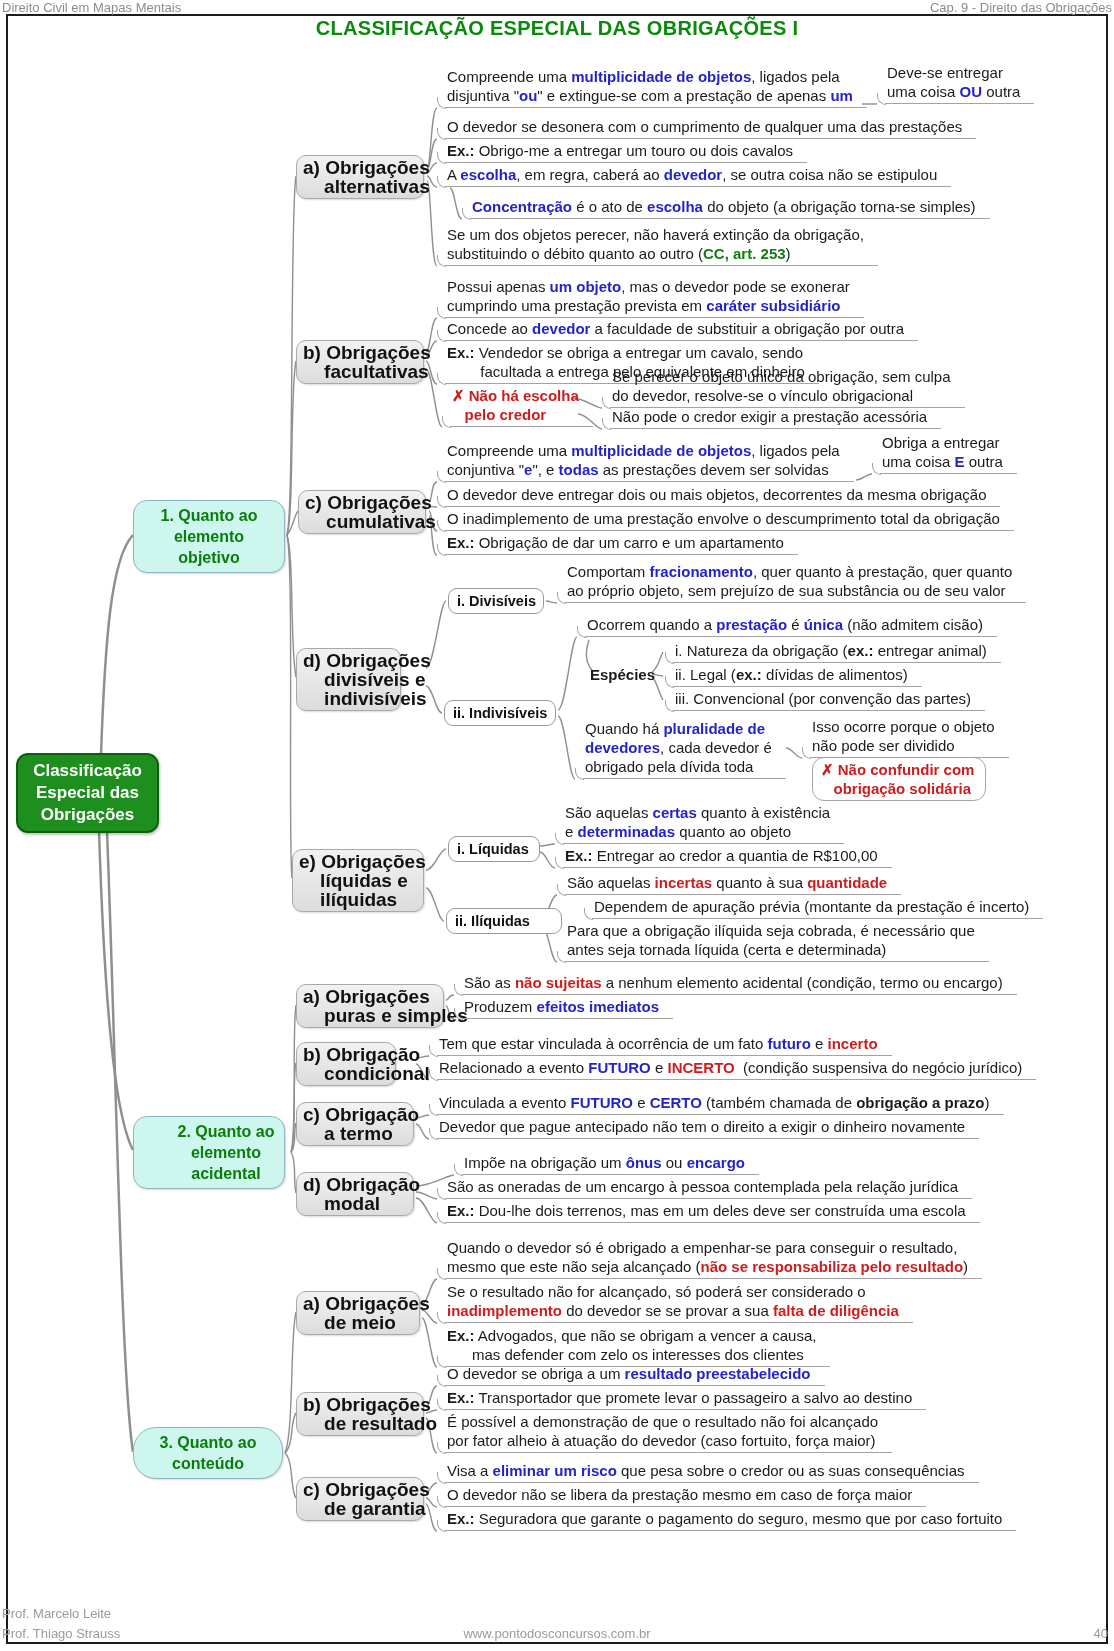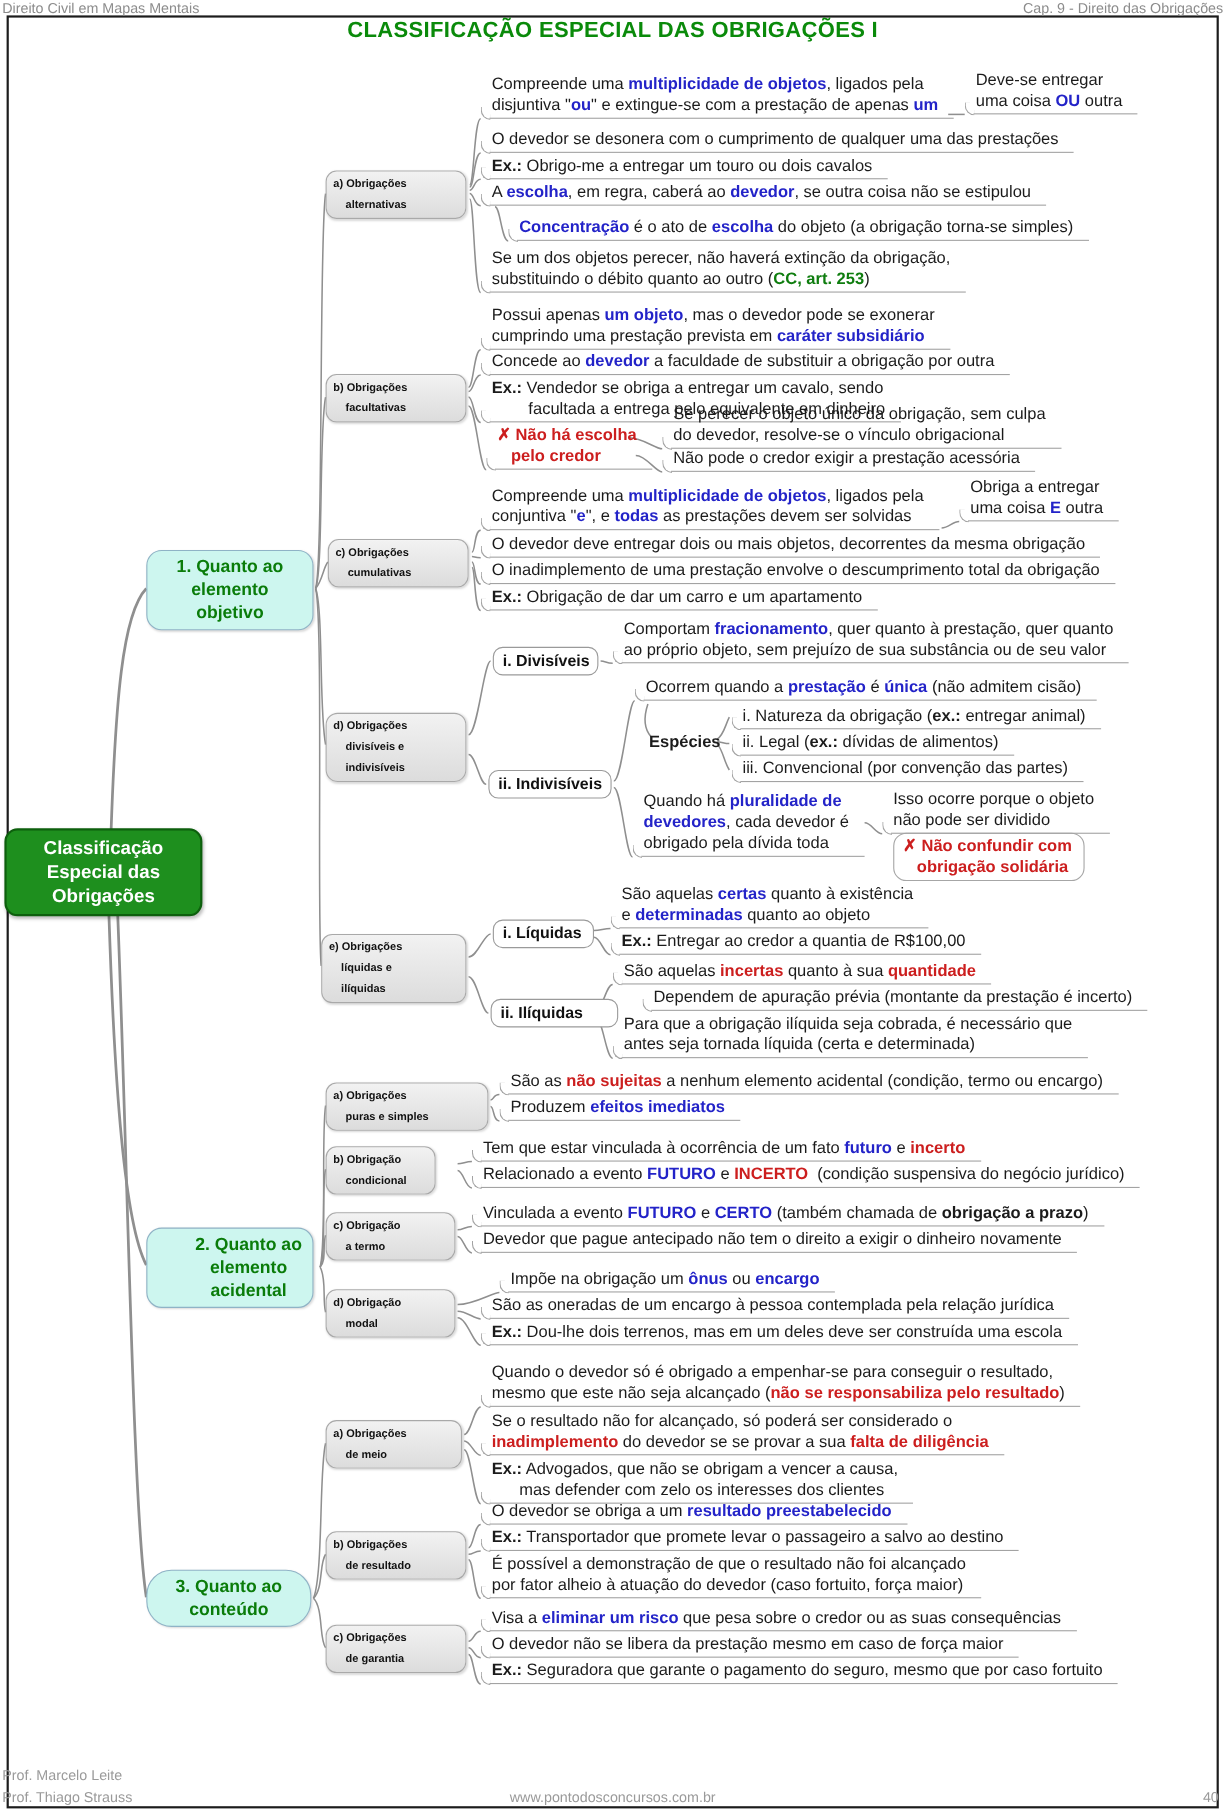--- a/index.html
+++ b/index.html
@@ -34,21 +34,21 @@
   .sg-gr{font-weight:bold;color:var(--green);}
 
   .node{position:absolute;box-sizing:border-box;white-space:pre;font-weight:bold;}
   .node.root{background:var(--rootfill);border:2px solid #0d5f0d;border-radius:12px;
     color:#fff;font-size:17px;line-height:22px;text-align:center;padding:5px 2px;
     box-shadow:1px 2px 3px rgba(0,0,0,.25);}
   .node.cat{background:var(--catfill);border:1.5px solid #8fb3c6;border-radius:14px;
     color:#0a7c0a;font-size:16px;line-height:21px;text-align:center;padding:4px 2px;
     box-shadow:1px 1px 2px rgba(0,0,0,.15);}
   .node.sub{background:linear-gradient(#f2f2f2,#dcdcdc);border:1.5px solid #a9a9a9;
-    border-radius:10px;color:#111;font-size:10px;line-height:19px;padding:2px 6px;
+    border-radius:10px;color:#111;font-size:19px;line-height:19px;padding:2px 6px;
     box-shadow:1px 1px 2px rgba(0,0,0,.15);}
   .node.mini{background:#fff;border:1.5px solid #9a9a9a;border-radius:9px;
     color:#111;font-size:14.5px;line-height:20px;padding:2px 8px;}
   .node.alert{background:#fff;border:1.5px solid #a6a6a6;border-radius:12px;
     color:var(--red);font-size:15px;line-height:19px;padding:2px 8px;}
 </style>
 </head>
 <body>
 
 <div class="page-border"></div>
@@ -125,38 +125,38 @@
     <path d="M 422 1318 C 428 1318, 431 1367, 437 1367" stroke-width="1.4"></path>
     <path d="M 426 1407 C 430.4 1407, 431 1386, 437 1386" stroke-width="1.4"></path>
     <path d="M 426 1413 C 430.4 1413, 431 1410, 437 1410" stroke-width="1.4"></path>
     <path d="M 426 1418 C 430.4 1418, 431 1453, 437 1453" stroke-width="1.4"></path>
     <path d="M 426 1492 C 430.4 1492, 431 1483, 437 1483" stroke-width="1.4"></path>
     <path d="M 426 1498 C 430.4 1498, 431 1507, 437 1507" stroke-width="1.4"></path>
     <path d="M 426 1504 C 430.4 1504, 431 1531, 437 1531" stroke-width="1.4"></path>
   </svg>
 
 <div id="nodes-layer">
-    <div class="node root" style="left: 4px; top: 753px; width: 180px; text-align: center;">Classificação
+    <div class="node root" style="left: 16px; top: 753px; width: 143px; text-align: center;">Classificação
 Especial das
 Obrigações</div>
     <div class="node cat" style="left: 133px; top: 500px; width: 152px;">1. Quanto ao
 elemento
 objetivo</div>
     <div class="node cat" style="left: 133px; top: 1116px; width: 152px; padding-left: 36px;">2. Quanto ao
 elemento
 acidental</div>
     <div class="node cat" style="left: 133px; top: 1427px; width: 150px; border-radius: 23px;">3. Quanto ao
 conteúdo</div>
     <div class="node sub" style="left: 296px; top: 155px; width: 128px;">a) Obrigações
     alternativas</div>
     <div class="node sub" style="left: 296px; top: 340px; width: 128px;">b) Obrigações
     facultativas</div>
     <div class="node sub" style="left: 298px; top: 490px; width: 128px;">c) Obrigações
     cumulativas</div>
-    <div class="node sub" style="left: 296px; top: 648px; width: 128px; border-radius: 11px;">d) Obrigações
+    <div class="node sub" style="left: 296px; top: 648px; width: 105px;">d) Obrigações
     divisíveis e
     indivisíveis</div>
     <div class="node sub" style="left: 292px; top: 849px; width: 132px;">e) Obrigações
     líquidas e
     ilíquidas</div>
     <div class="node sub" style="left: 296px; top: 984px; width: 148px;">a) Obrigações
     puras e simples</div>
     <div class="node sub" style="left: 296px; top: 1042px; width: 100px;">b) Obrigação
     condicional</div>
     <div class="node sub" style="left: 296px; top: 1102px; width: 118px;">c) Obrigação

